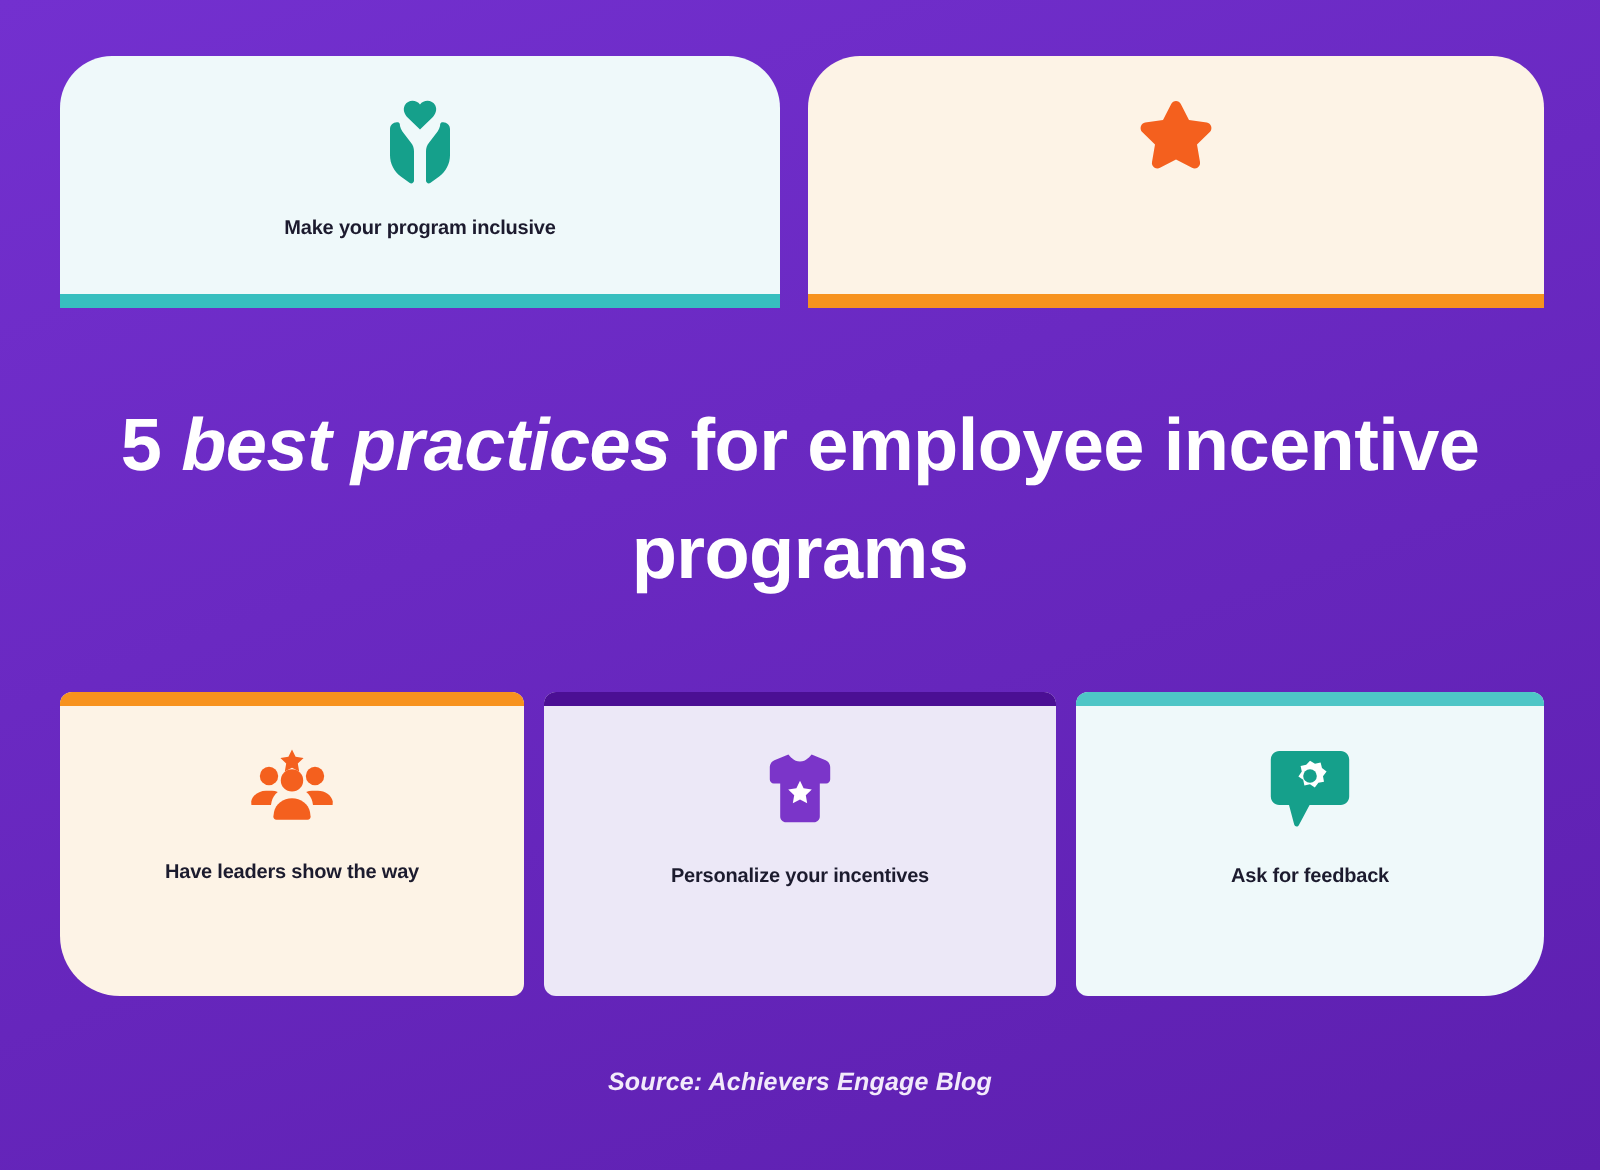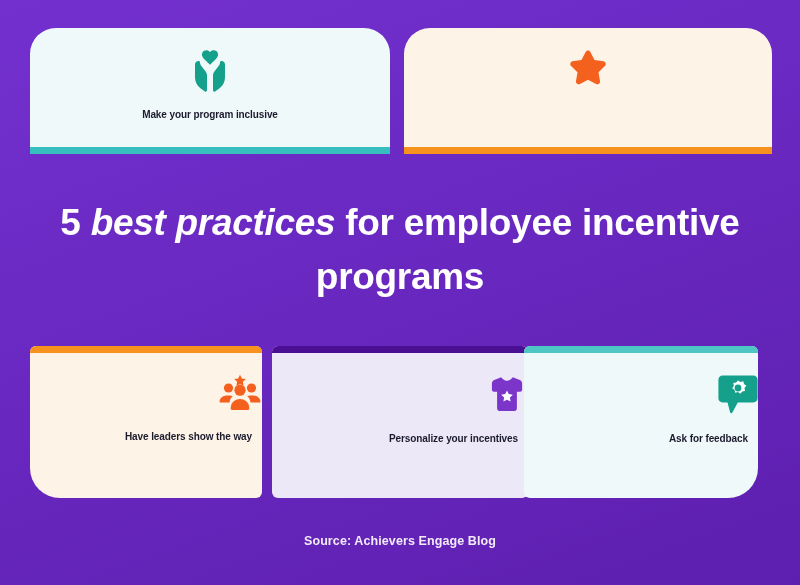--- a/index.html
+++ b/index.html
@@ -98,21 +98,20 @@
   #headline .emph {
     font-style: italic;
     font-weight: 700;
   }
 
   
   .bottom-card {
     top: 346px;
     height: 152px;
     padding-top: 28px;
-    align-items: flex-end;
   }
   .bottom-card .accent-bar { top: 0; }
   .bottom-card .card-icon { margin-bottom: 16px; }
 
   #card-leaders {
     left: 30px;
     width: 232px;
     background: #fdf3e6;
     border-radius: 6px 6px 6px 30px;
   }
@@ -120,37 +119,38 @@
 
   #card-personalize {
     left: 272px;
     width: 256px;
     background: #ece8f7;
     border-radius: 6px 6px 6px 6px;
   }
   #card-personalize .accent-bar { background: #4b0f94; }
 
   #card-feedback {
-    left: 524px;
+    left: 538px;
     width: 234px;
     background: #eff9fa;
     border-radius: 6px 6px 30px 6px;
   }
   #card-feedback .accent-bar { background: #4ec6c6; }
 
   
   #source-note {
     position: absolute;
     top: 534px;
     left: 0;
     width: 800px;
     text-align: center;
     color: #f2eafb;
     font-size: 12.5px;
     font-weight: 700;
+    font-style: italic;
     letter-spacing: 0.1px;
   }
 </style>
 </head>
 <body>
 
 <div id="infographic" style="background: linear-gradient(160deg, rgb(115, 48, 207) 0%, rgb(93, 31, 175) 100%);">
 
   <div class="card top-card" id="card-inclusive" style="background: rgb(239, 249, 250);">
     <span class="card-icon">

